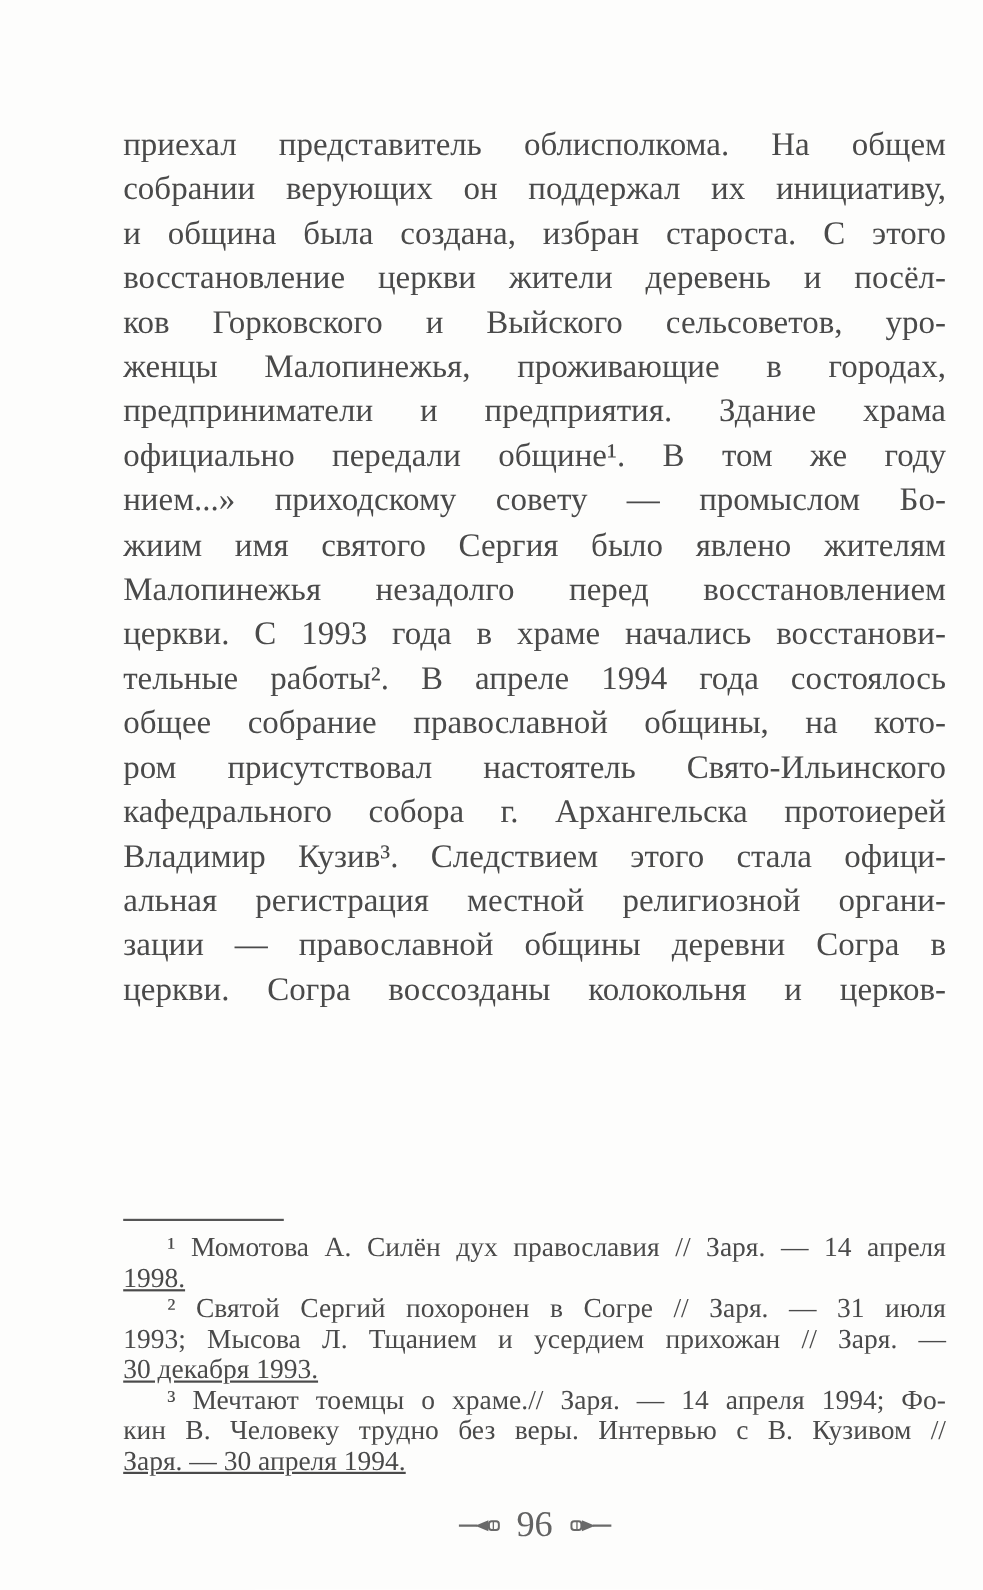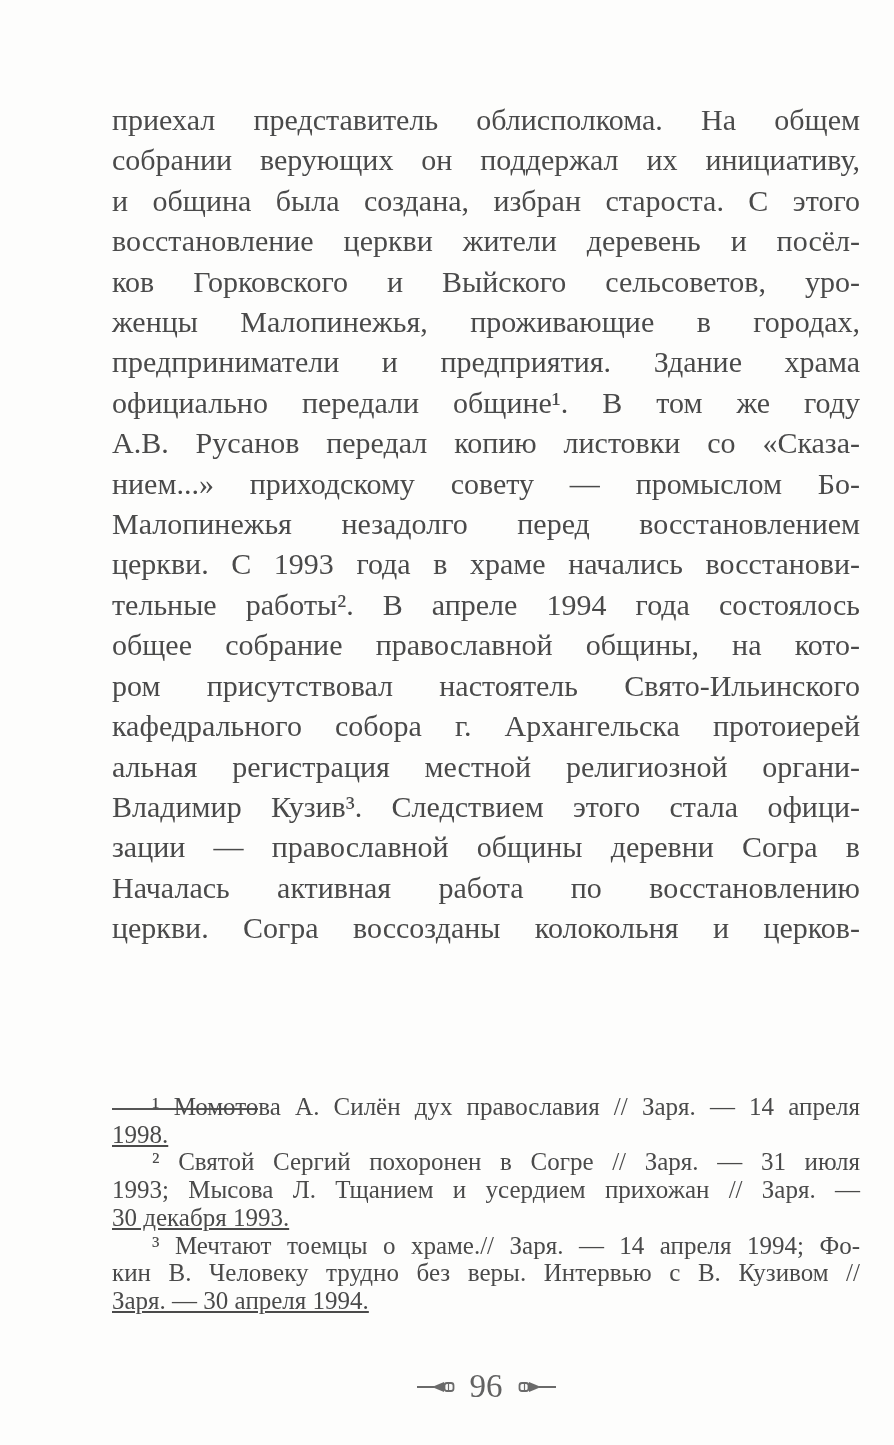--- a/index.html
+++ b/index.html
@@ -11,21 +11,21 @@
     height: 1445px;
     background: #fdfdfc;
     font-family: "Liberation Serif", "DejaVu Serif", serif;
     color: #4a4a4a;
     overflow: hidden;
   }
 
   .text-block {
     position: absolute;
     left: 112px;
-    top: 100px;
+    top: 112px;
     width: 748px;
     font-size: 30px;
     line-height: 40.4px;
   }
 
   .tline {
     text-align: justify;
     text-align-last: justify;
   }
   .tline.endline { text-align-last: left; text-decoration: underline; }
@@ -36,21 +36,21 @@
     left: 112px;
     top: 1108px;
     width: 146px;
     height: 2px;
     background: #555555;
   }
 
   .footnotes {
     position: absolute;
     left: 112px;
-    top: 1093px;
+    top: 1121px;
     width: 748px;
     font-size: 25px;
     line-height: 27.7px;
   }
   .footnotes .tline.indent { text-indent: 40px; }
 
   .page-footer {
     position: absolute;
     left: 112px;
     top: 1370px;
@@ -74,32 +74,31 @@
 
   <div class="text-block">
       <div class="tline">приехал представитель облисполкома. На общем</div>
       <div class="tline">собрании верующих он поддержал их инициативу,</div>
       <div class="tline">и община была создана, избран староста. С этого</div>
       <div class="tline">восстановление церкви жители деревень и посёл-</div>
       <div class="tline">ков Горковского и Выйского сельсоветов, уро-</div>
       <div class="tline">женцы Малопинежья, проживающие в городах,</div>
       <div class="tline">предприниматели и предприятия. Здание храма</div>
       <div class="tline">официально передали общине¹. В том же году</div>
-      <div class="tline">А.В. Русанов передал копию листовки со «Сказа-</div>
       <div class="tline">нием...» приходскому совету — промыслом Бо-</div>
+      <div class="tline">жиим имя святого Сергия было явлено жителям</div>
       <div class="tline">Малопинежья незадолго перед восстановлением</div>
       <div class="tline">церкви. С 1993 года в храме начались восстанови-</div>
       <div class="tline">тельные работы². В апреле 1994 года состоялось</div>
       <div class="tline">общее собрание православной общины, на кото-</div>
       <div class="tline">ром присутствовал настоятель Свято-Ильинского</div>
       <div class="tline">кафедрального собора г. Архангельска протоиерей</div>
+      <div class="tline">Владимир Кузив³. Следствием этого стала офици-</div>
       <div class="tline">альная регистрация местной религиозной органи-</div>
-      <div class="tline">Владимир Кузив³. Следствием этого стала офици-</div>
       <div class="tline">зации — православной общины деревни Согра в</div>
-      <div class="tline">Началась активная работа по восстановлению</div>
       <div class="tline">церкви. Согра воссозданы колокольня и церков-</div>
     </div>
 
   <div class="fn-rule"></div>
 
   <div class="footnotes">
     <div>
         <div class="tline indent">¹ Момотова А. Силён дух православия // Заря. — 14 апреля</div>
         <div class="tline endline">1998.</div>
       </div>

